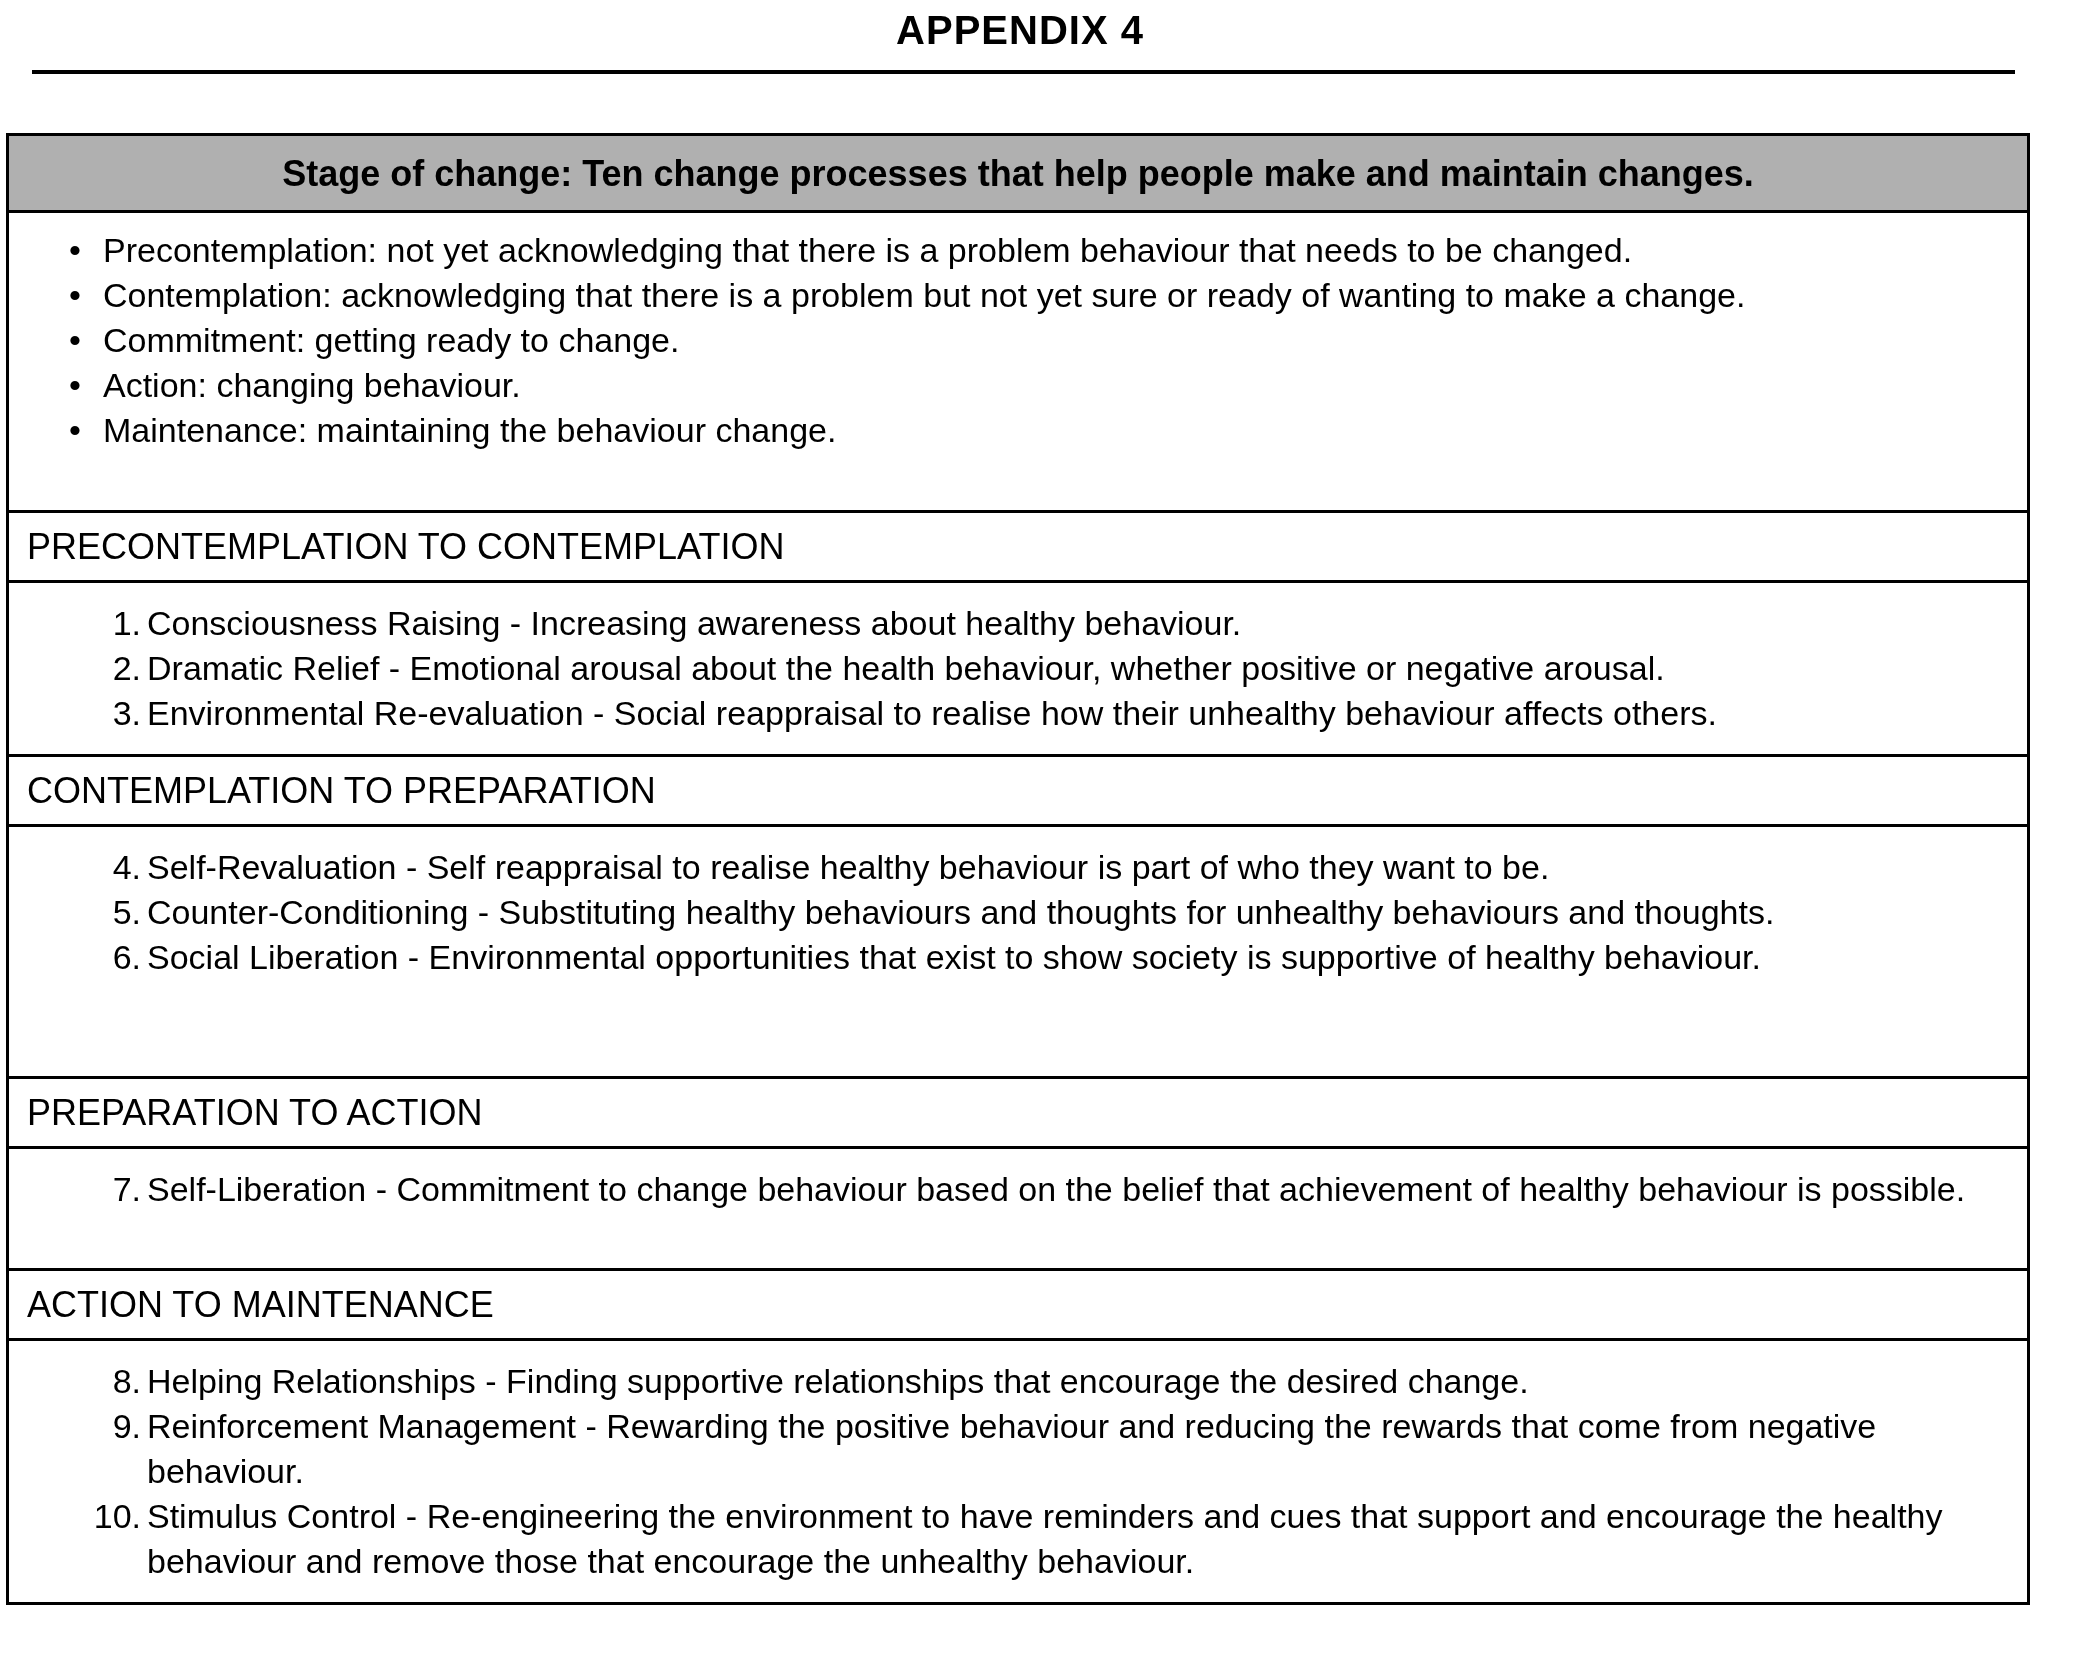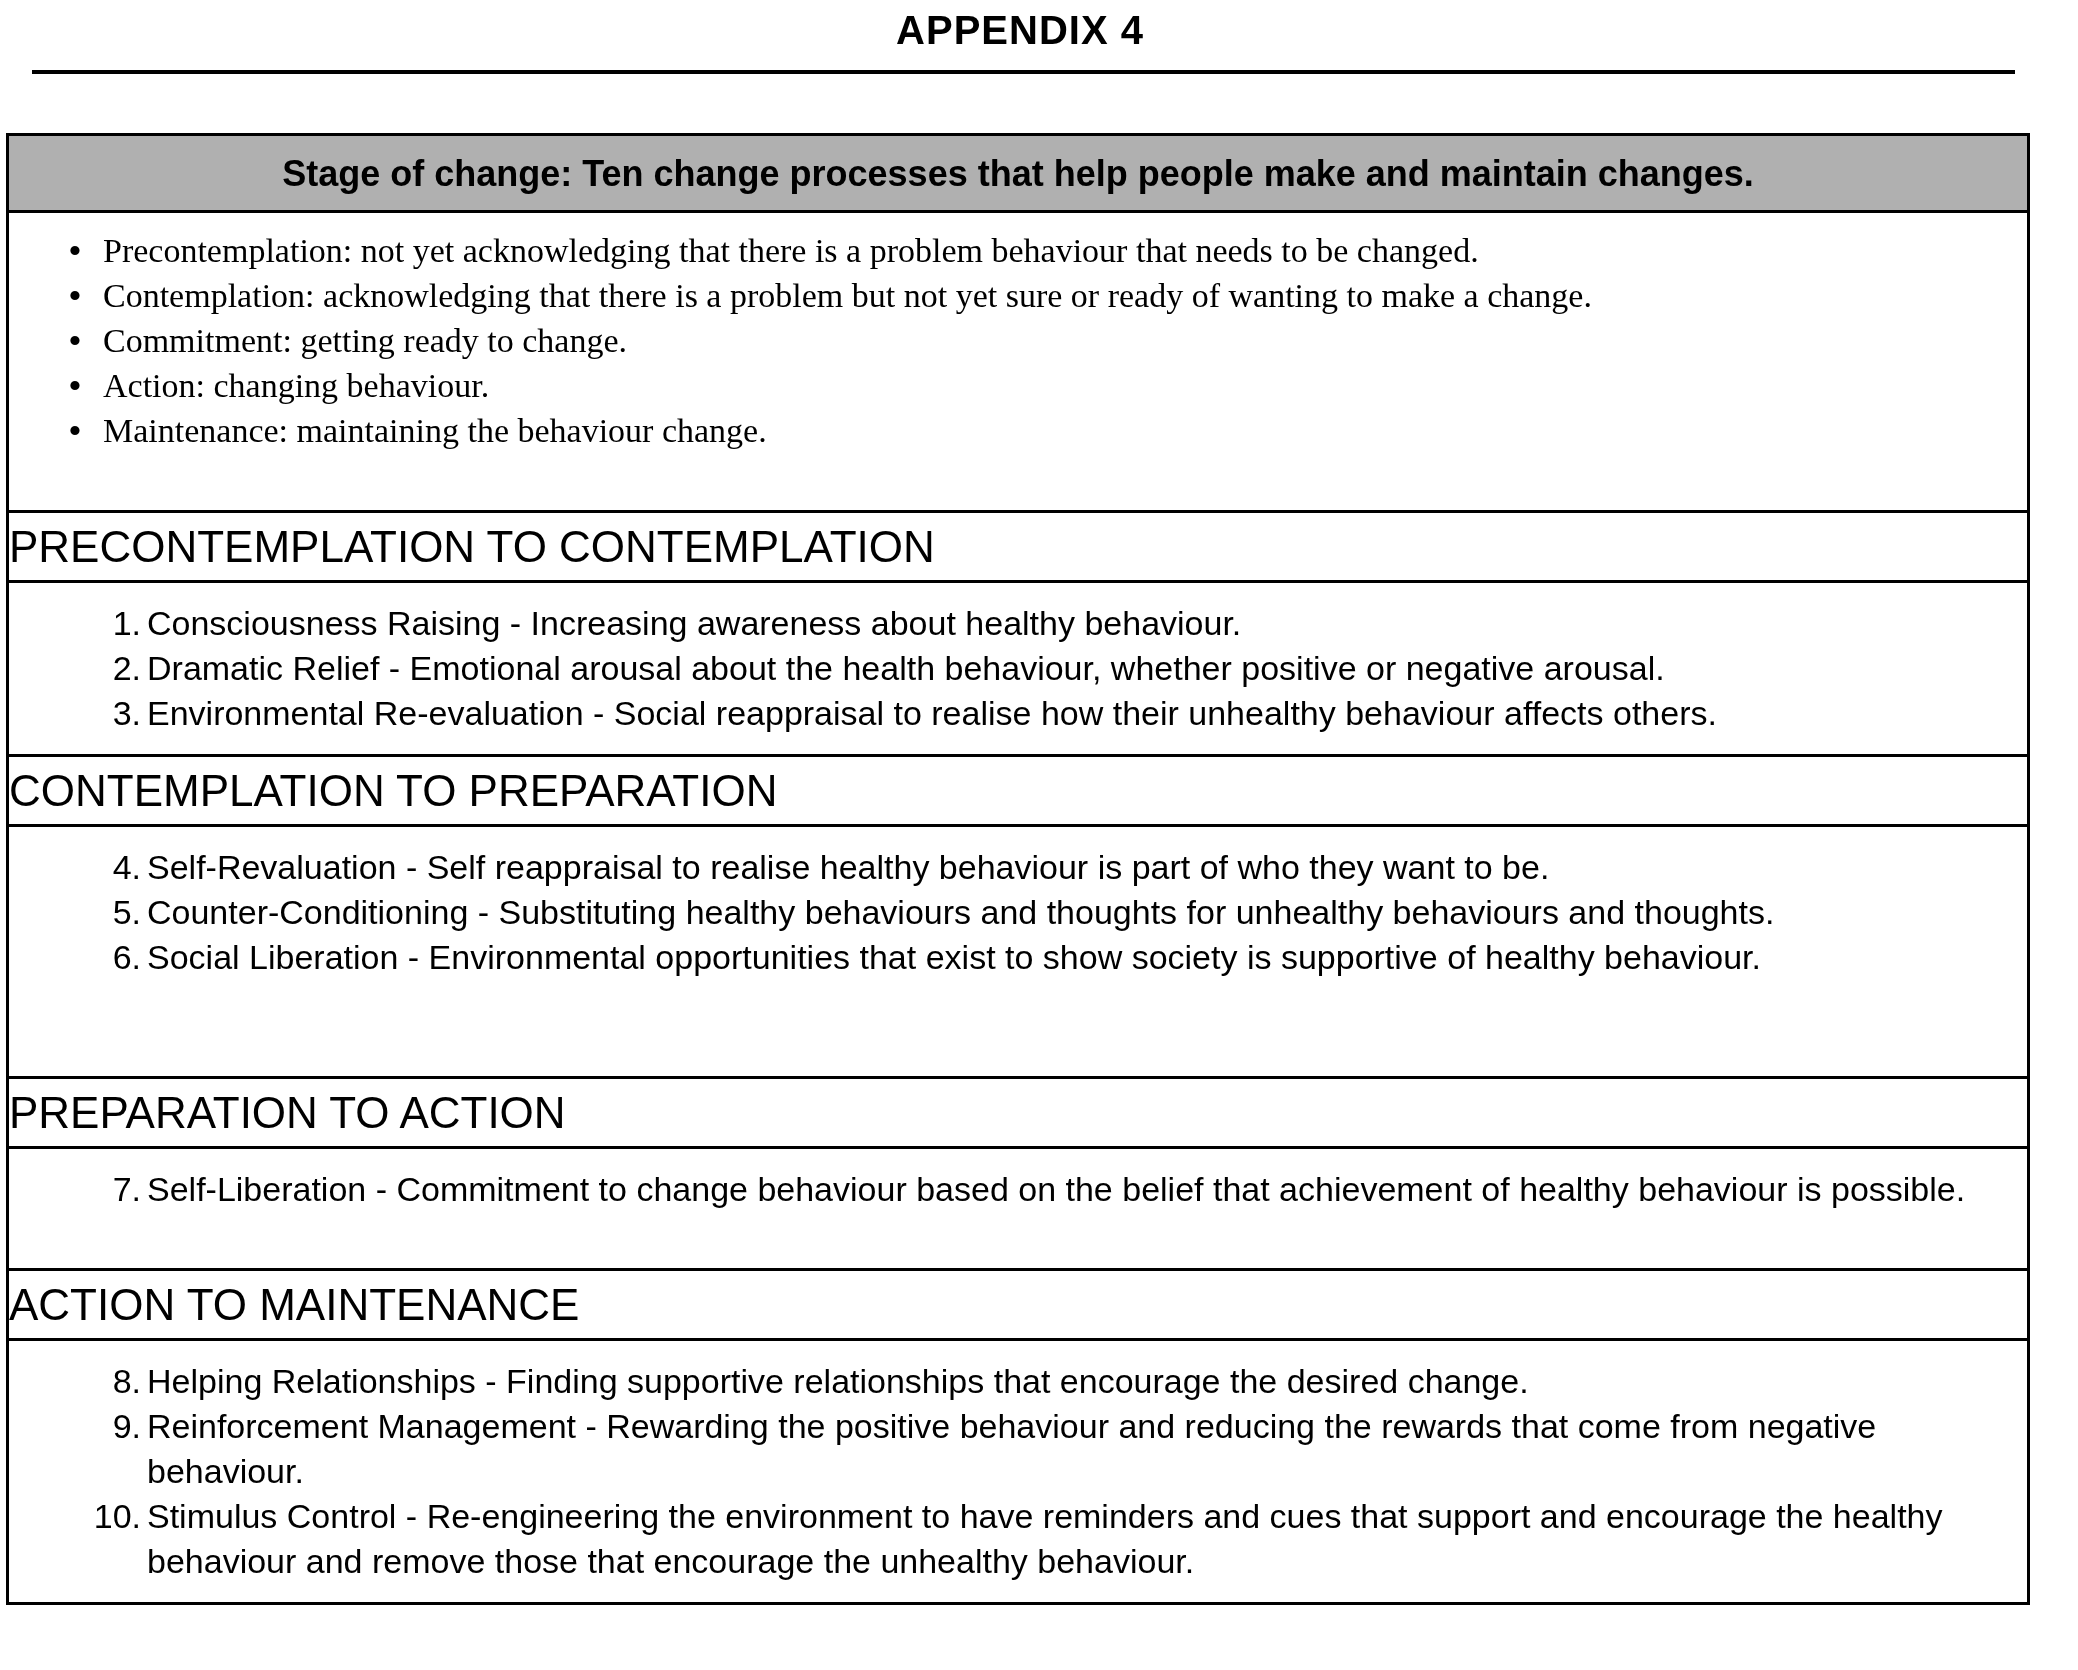--- a/index.html
+++ b/index.html
@@ -65,26 +65,27 @@
   }
   .bullet-item {
     display: flex;
     padding-left: 60px;
   }
   .bullet-item .dot {
     flex: none;
     width: 34px;
     font-size: 34px;
   }
-  .bullet-item .txt { flex: 1; font-family: Liberation Serif, serif; }
+  .bullet-item .txt { flex: 1; }
   .sec-head {
     min-height: 67px;
     display: flex;
     align-items: center;
-    font-size: 44px;
+    padding-left: 18px;
+    font-size: 36px;
   }
   .items {
     padding: 18px 22px 18px 0;
     box-sizing: border-box;
   }
   .items-3 { min-height: 170px; }
   .items-456 { min-height: 252px; }
   .items-7 { min-height: 122px; }
   .items-8910 { min-height: 255px; }
   .num-item { display: flex; }

